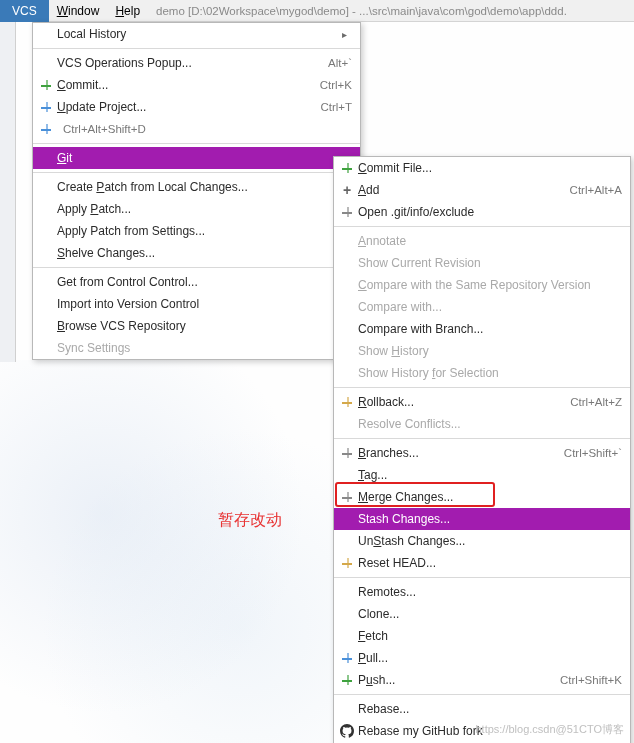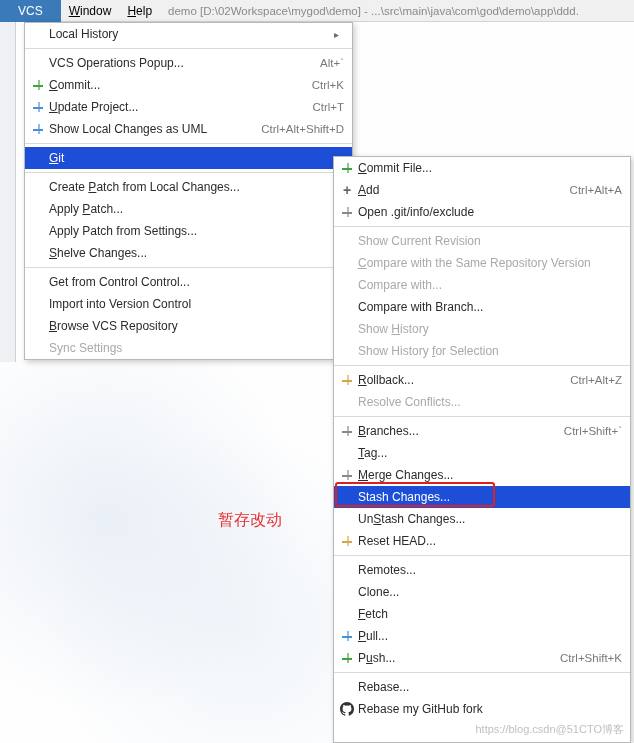--- a/index.html
+++ b/index.html
@@ -1,30 +1,30 @@
 <!DOCTYPE html>
 <html><head>
 <meta charset="utf-8">
 <style>
 * { margin: 0; padding: 0; box-sizing: border-box; font-family: "Segoe UI", Tahoma, sans-serif; font-size: 12px; }
 body { width: 634px; height: 743px; background: #fefefe; position: relative; overflow: hidden; }
 .menubar { height: 22px; background: #f0f0f0; display: flex; align-items: center; border-bottom: 1px solid #d4d4d4; }
-.menubar .active { background: #3a7ab8; color: #fff; padding: 3px 18px; height: 22px; display: flex; align-items: center; }
+.menubar .active { background: #3a7ab8; color: #fff; padding: 3px 12px; height: 22px; display: flex; align-items: center; }
 .menubar .item { padding: 3px 8px; color: #000000; }
 .menubar .path { color: #8a8a8a; padding-left: 8px; font-size: 11.5px; }
 .menubar u { text-decoration: underline; }
 .gutter { position: absolute; left: 0; top: 22px; width: 16px; height: 340px; background: #eef0f3; border-right: 1px solid #d0d0d0; }
-.dropdown { position: absolute; left: 24px; top: 22px; width: 329px; background: #fff; border: 1px solid #b8b8b8; box-shadow: 2px 2px 6px rgba(0,0,0,0.2); }
+.dropdown { position: absolute; left: 32px; top: 22px; width: 329px; background: #fff; border: 1px solid #b8b8b8; box-shadow: 2px 2px 6px rgba(0,0,0,0.2); }
 .submenu { position: absolute; left: 333px; top: 156px; width: 298px; background: #fff; border: 1px solid #b8b8b8; box-shadow: 2px 2px 6px rgba(0,0,0,0.2); }
 .row { display: flex; align-items: center; height: 22px; padding: 0 8px 0 4px; color: #2b2b2b; }
 .row .ic { width: 18px; display: flex; align-items: center; justify-content: center; flex-shrink: 0; }
 .row .lbl { flex: 1; padding-left: 2px; }
 .row .rarr { width: 10px; color: #6b6b6b; font-size: 10px; }
 .row .sc { color: #787878; font-size: 11.5px; padding-left: 8px; }
-.row.hl { background: #1d4ed8; color: #fff; }
+.row.hl { background: #a21caf; color: #fff; }
 .row.hl .rarr, .row.hl .sc { color: #e8f0fa; }
 .row.dis { color: #a9a9a9; }
 .sep { height: 1px; background: #d9d9d9; margin: 3px 0; }
 .annotation { position: absolute; left: 218px; top: 510px; color: #e83434; font-size: 16px; font-weight: 500; }
 .redbox { position: absolute; left: 335px; top: 482px; width: 160px; height: 25px; border: 2px solid #e02020; border-radius: 3px; pointer-events: none; }
 .bg-leaf { position: absolute; left: 0; top: 360px; width: 345px; height: 383px; background:
   radial-gradient(circle at 30% 40%, rgba(200,215,235,0.35), transparent 60%),
   radial-gradient(circle at 70% 70%, rgba(210,225,240,0.3), transparent 55%);
   z-index: -1; }
 .watermark { position: absolute; right: 10px; bottom: 6px; color: #c0c0c0; font-size: 11px; }
@@ -76,21 +76,20 @@
       <span class="lbl"><u>U</u>pdate Project...</span>
       <span class="sc">Ctrl+T</span>
     </div>
     <div class="row">
       <span class="ic">
         <svg width="14" height="14">
           <rect x="2" y="7" width="10" height="2" fill="#4a90d9"></rect>
           <rect x="7" y="2" width="2" height="10" fill="#4a90d9" opacity="0.6"></rect>
         </svg>
       </span>
-      <span class="lbl">Show Local Changes as UML</span>
       <span class="sc">Ctrl+Alt+Shift+D</span>
     </div>
     <div class="sep"></div>
     <div class="row hl">
       <span class="ic"></span>
       <span class="lbl"><u>G</u>it</span>
       <span class="rarr">▸</span>
     </div>
     <div class="sep"></div>
     <div class="row">
@@ -150,20 +149,24 @@
     <div class="row">
       <span class="ic">
         <svg width="14" height="14">
           <rect x="2" y="7" width="10" height="2" fill="#888"></rect>
           <rect x="7" y="2" width="2" height="10" fill="#888" opacity="0.6"></rect>
         </svg>
       </span>
       <span class="lbl">Open .git/info/exclude</span>
     </div>
     <div class="sep"></div>
+    <div class="row dis">
+      <span class="ic"></span>
+      <span class="lbl"><u>A</u>nnotate</span>
+    </div>
     <div class="row dis">
       <span class="ic"></span>
       <span class="lbl">Show Current Revision</span>
     </div>
     <div class="row dis">
       <span class="ic"></span>
       <span class="lbl"><u>C</u>ompare with the Same Repository Version</span>
     </div>
     <div class="row dis">
       <span class="ic"></span>

